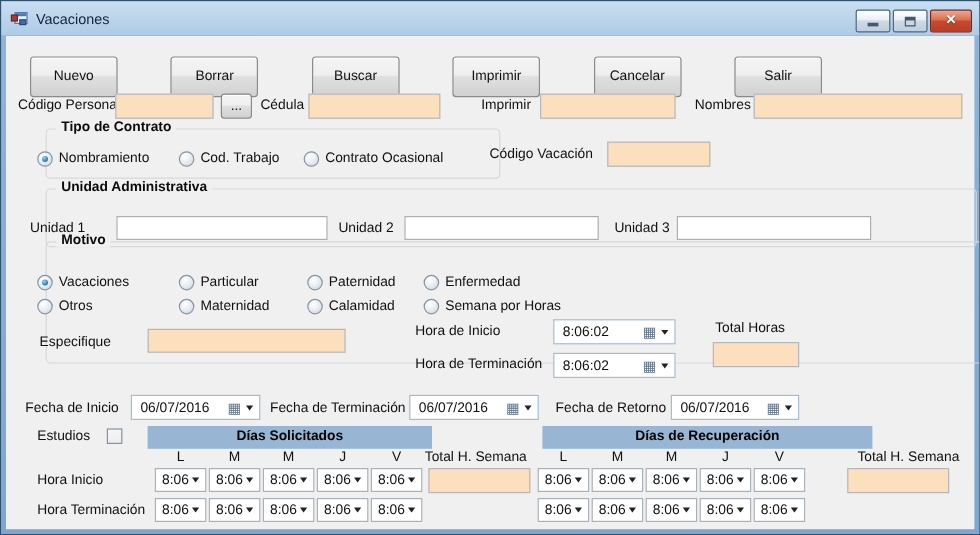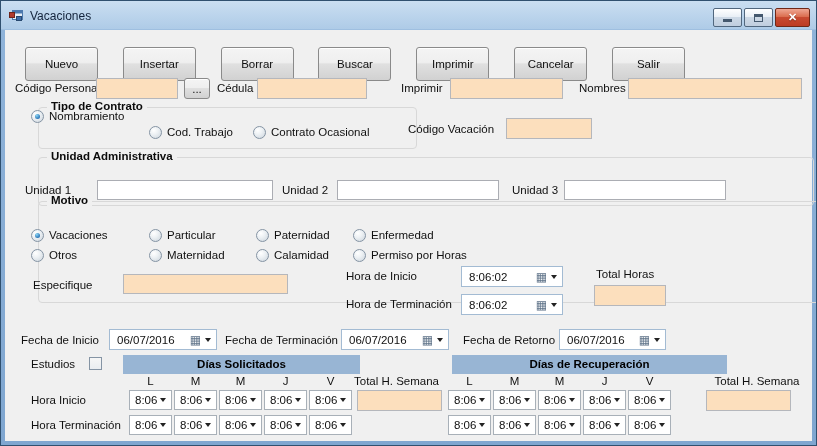--- a/index.html
+++ b/index.html
@@ -70,21 +70,20 @@
       </div>
     <div class="winbtn cl">
         <span class="g-close">✕</span>
       </div>
   </div>
 
   <div class="client"></div>
 
   <div class="toolbar" id="toolbar">
       <button class="btn">Nuevo</button>
-      <button class="btn">Insertar</button>
       <button class="btn">Borrar</button>
       <button class="btn">Buscar</button>
       <button class="btn">Imprimir</button>
       <button class="btn">Cancelar</button>
       <button class="btn">Salir</button>
     </div>
 
   <span class="lbl" style="left:14px;top:81px">Código Persona</span>
   <div class="obx" style="left:95px;top:77px;width:82px;height:21px"></div>
   <button class="btn browse">...</button>
@@ -158,21 +157,21 @@
 
   <span class="lbl center" style="left:348px;top:374px;width:95px">Total H. Semana</span>
   <span class="lbl center" style="left:700px;top:374px;width:112px">Total H. Semana</span>
 
   <span class="lbl" style="left:30px;top:393px">Hora Inicio</span>
   <span class="lbl" style="left:30px;top:418px">Hora Terminación</span>
 
   <div class="obx" style="left:356px;top:389px;width:85px;height:21px"></div>
   <div class="obx" style="left:705px;top:389px;width:85px;height:21px"></div>
 
-<div class="radio-item" style="left: 30px; top: 108px;">
+<div class="radio-item" style="left: 30px; top: 124px;">
       <span class="radio sel"></span>
       <span>Nombramiento</span>
     </div>
     <div class="radio-item" style="left: 148px; top: 124px;">
       <span class="radio"></span>
       <span>Cod. Trabajo</span>
     </div>
     <div class="radio-item" style="left: 252px; top: 124px;">
       <span class="radio"></span>
       <span>Contrato Ocasional</span>
@@ -200,21 +199,21 @@
     <div class="radio-item" style="left: 255px; top: 247px;">
       <span class="radio"></span>
       <span>Calamidad</span>
     </div>
     <div class="radio-item" style="left: 352px; top: 227px;">
       <span class="radio"></span>
       <span>Enfermedad</span>
     </div>
     <div class="radio-item" style="left: 352px; top: 247px;">
       <span class="radio"></span>
-      <span>Permiso por Horas</span>
+      <span>Semana por Horas</span>
     </div>
     <span class="daycol" style="left: 128px; top: 374px;">L</span>
     <span class="daycol" style="left: 173px; top: 374px;">M</span>
     <span class="daycol" style="left: 218px; top: 374px;">M</span>
     <span class="daycol" style="left: 263px; top: 374px;">J</span>
     <span class="daycol" style="left: 308px; top: 374px;">V</span>
     <span class="daycol" style="left: 447px; top: 374px;">L</span>
     <span class="daycol" style="left: 492px; top: 374px;">M</span>
     <span class="daycol" style="left: 537px; top: 374px;">M</span>
     <span class="daycol" style="left: 582px; top: 374px;">J</span>

